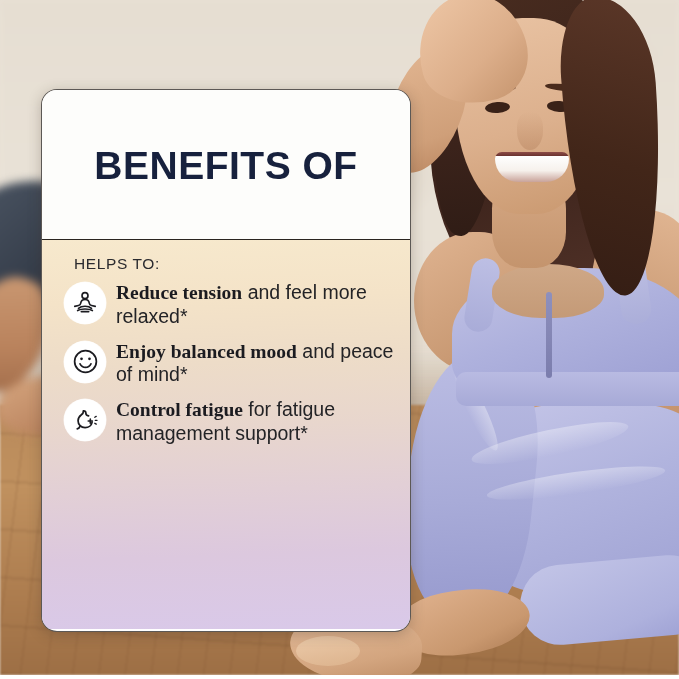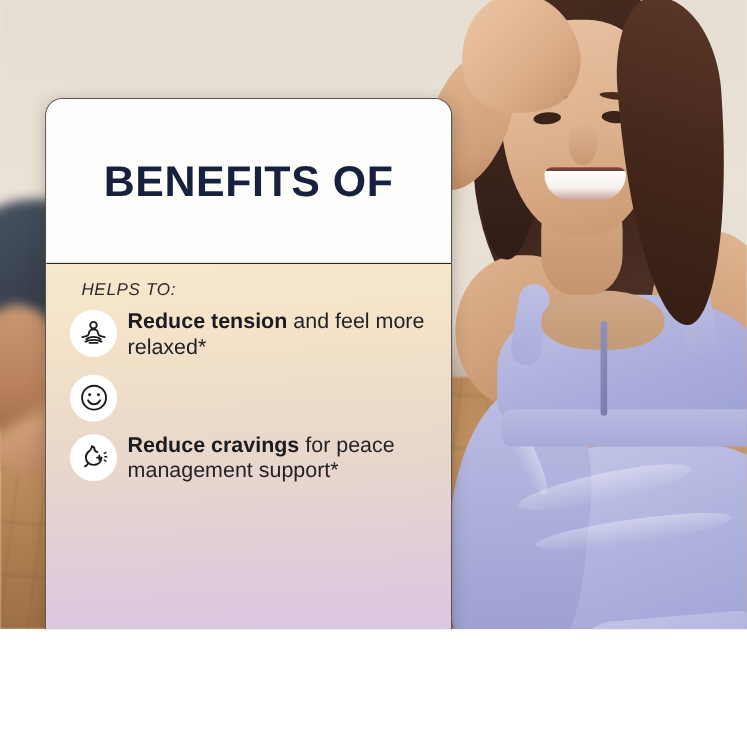--- a/index.html
+++ b/index.html
@@ -10,21 +10,21 @@
   body {
     width: 679px;
     height: 679px;
     font-family: "Liberation Sans", sans-serif;
     overflow: hidden;
   }
 
   #stage {
     position: relative;
     width: 679px;
-    height: 572px;
+    height: 675px;
     overflow: hidden;
   }
 
   
   .photo {
     position: absolute;
     inset: 0;
     background: #e9e1d6;
     overflow: hidden;
   }
@@ -320,21 +320,20 @@
         #f7e9cd 0%,
         #f4e3c8 16%,
         #eddcc8 32%,
         #e8d6cd 48%,
         #e2cfd6 64%,
         #dcc8de 80%,
         #d9c9e9 100%);
   }
   .helps-to {
     font-size: 15.5px;
-    font-style: italic;
     color: #2b2b2f;
     letter-spacing: .6px;
     margin: 2px 0 6px 16px;
   }
 
   .benefits { margin: 0; padding: 0; list-style: none; }
   .benefit {
     display: flex;
     align-items: flex-start;
     margin-bottom: 9px;
@@ -350,21 +349,21 @@
     margin: 3px 10px 0 6px;
     box-shadow: 0 0 0 .5px rgba(255,255,255,.8);
   }
   .icon-wrap svg { display: block; }
   .benefit-text {
     font-size: 19.5px;
     line-height: 1.22;
     color: #232326;
     padding-top: 2px;
   }
-  .benefit-text b { font-weight: bold; color: #1b1b20; }
+  .benefit-text b { font-weight: bold; color: #1b1b20; font-family: Liberation Serif, serif; }
 
   
 </style>
 </head>
 <body>
 
 <div id="stage">
 
   <div class="photo">
     <div class="wall"></div>
@@ -446,34 +445,37 @@
 
         <li class="benefit">
           <span class="icon-wrap">
             <svg width="29" height="29" viewBox="0 0 32 32" fill="none" stroke="#1b1b20" stroke-width="1.9" stroke-linecap="round">
               <circle cx="16" cy="16" r="12"></circle>
               <circle cx="11.6" cy="13" r="1.5" fill="#1b1b20" stroke="none"></circle>
               <circle cx="20.4" cy="13" r="1.5" fill="#1b1b20" stroke="none"></circle>
               <path d="M10 18.6c1.3 2.6 3.5 4 6 4s4.7-1.4 6-4"></path>
             </svg>
           </span>
+          <span class="benefit-text">
+            <b>Enjoy balanced mood</b><span> and peace of mind*</span>
+          </span>
         </li>
 
 
         <li class="benefit">
           <span class="icon-wrap">
             <svg width="29" height="29" viewBox="0 0 32 32" fill="none" stroke="#1b1b20" stroke-width="1.9" stroke-linecap="round" stroke-linejoin="round">
               <path d="M13.8 5.4c0 2.4-1 3.4-2.6 4.6-2 1.5-3.4 3.4-3.4 6.3 0 4.3 3.3 7.6 7.7 7.6 4 0 7.2-2.6 7.8-6.2"></path>
               <path d="M13.8 5.4c1.6 0 2.6 1 2.6 2.6 0 1.9 1.3 2.7 3 3"></path>
               <path d="M9.9 22.5c-.5 1.5-1.6 2.4-3 2.7"></path>
               <path d="M19 16.6h4.6M21.3 14.3v4.6" stroke-width="1.8"></path>
               <path d="M26.2 12.4l1.6-.9M26.8 15.8h1.9M26.3 19.1l1.6.9" stroke-width="1.5"></path>
             </svg>
           </span>
           <span class="benefit-text">
-            <b>Reduce cravings</b><span> for peace management support*</span>
+            <b>Control fatigue</b><span> for fatigue management support*</span>
           </span>
         </li>
 
       </ul>
     </div>
   </div>
 </div>
 
 </body></html>

